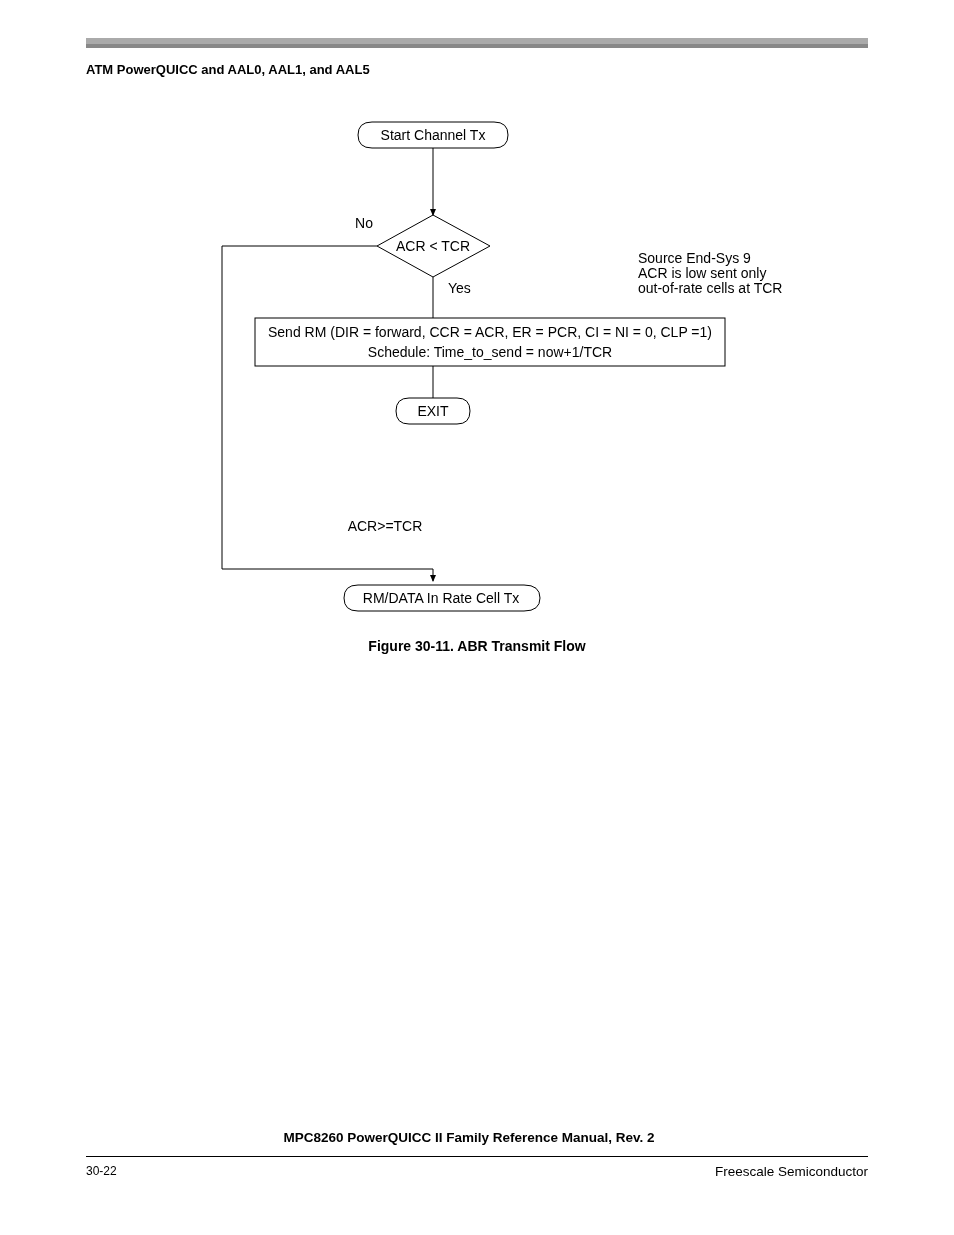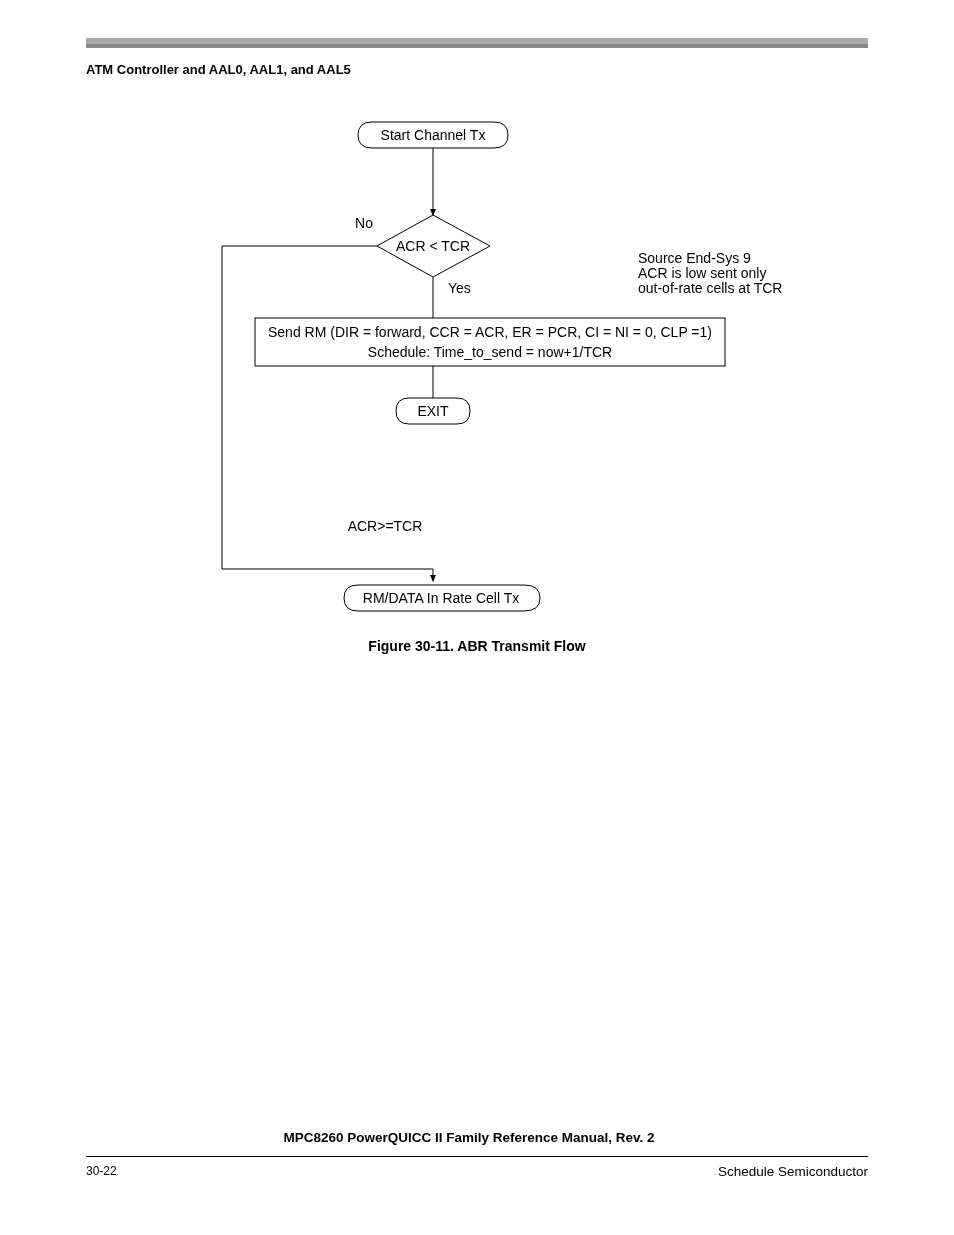--- a/index.html
+++ b/index.html
@@ -76,21 +76,21 @@
   svg text {
     font-family: Arial, Helvetica, sans-serif;
     font-size: 14px;
     fill: #000;
   }
 </style>
 </head>
 <body>
 
 <div class="top-bar"></div>
-<div class="section-title">ATM Controller and AAL0, AAL1, and AAL5</div>
+<div class="section-title">ATM PowerQUICC and AAL0, AAL1, and AAL5</div>
 
 <svg class="svg-holder" viewBox="0 0 954 1235">
   <defs>
     <marker id="arrow" markerWidth="8" markerHeight="8" refX="6" refY="3" orient="auto">
       <path d="M0,0 L7,3 L0,6 Z" fill="#000"></path>
     </marker>
   </defs>
 
   <g>
     <path d="M372,122 Q358,122 358,135 Q358,148 372,148 L494,148 Q508,148 508,135 Q508,122 494,122 Z" fill="none" stroke="#000" stroke-width="1"></path>
@@ -137,13 +137,13 @@
     <path d="M358,585 Q344,585 344,598 Q344,611 358,611 L524,611 Q540,611 540,598 Q540,585 524,585 Z" fill="none" stroke="#000" stroke-width="1"></path>
     <text x="441" y="603" text-anchor="middle">RM/DATA In Rate Cell Tx</text>
   </g>
 </svg>
 
 <div class="caption">Figure 30-11. ABR Transmit Flow</div>
 
 <div class="footer-title">MPC8260 PowerQUICC II Family Reference Manual, Rev. 2</div>
 <div class="footer-rule"></div>
 <div class="page-num">30-22</div>
-<div class="company">Schedule Semiconductor</div>
+<div class="company">Freescale Semiconductor</div>
 
 </body></html>

